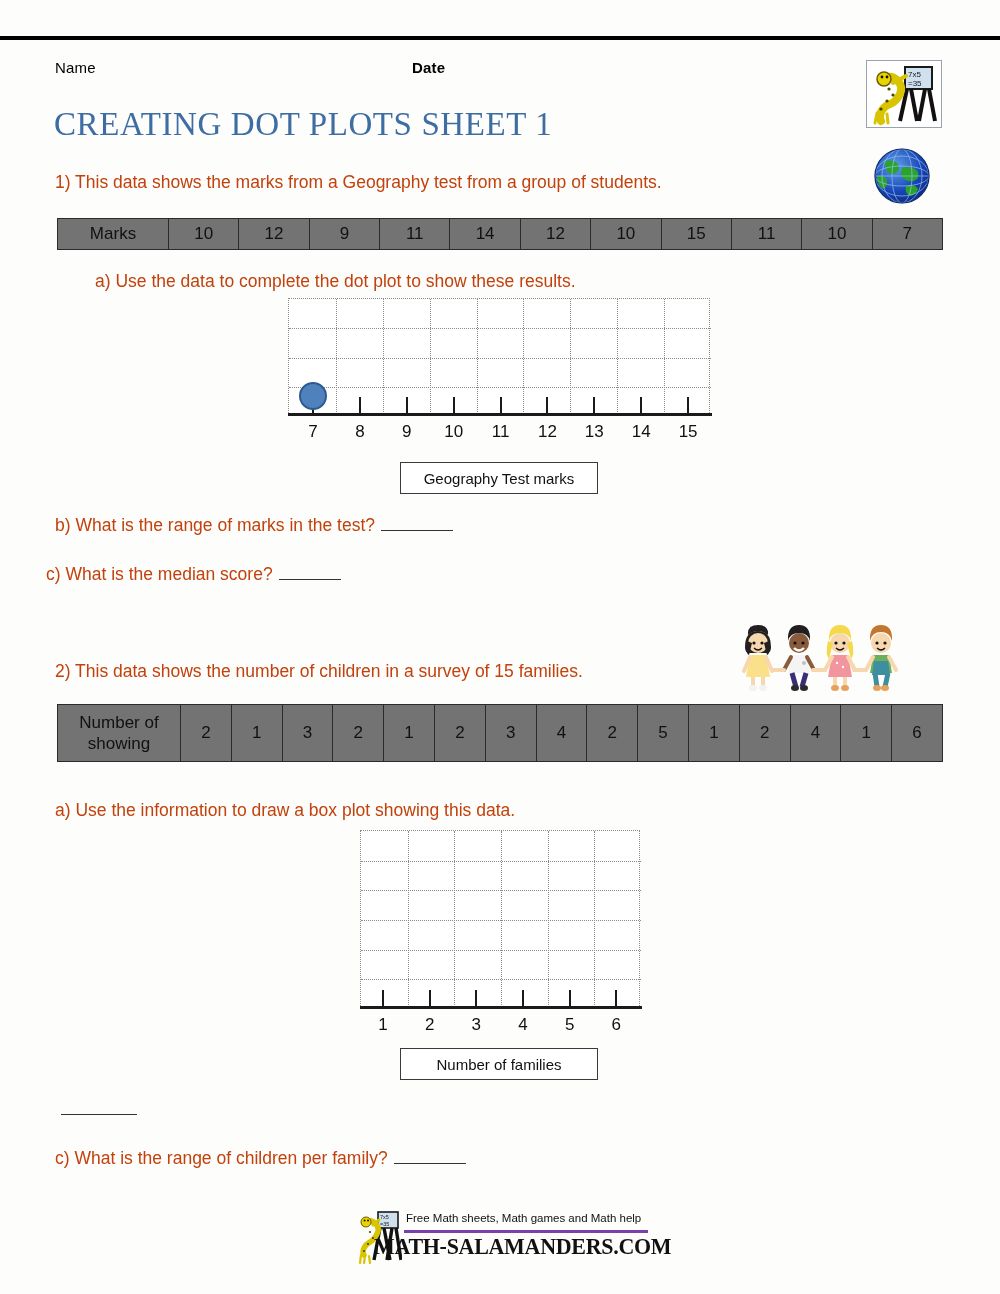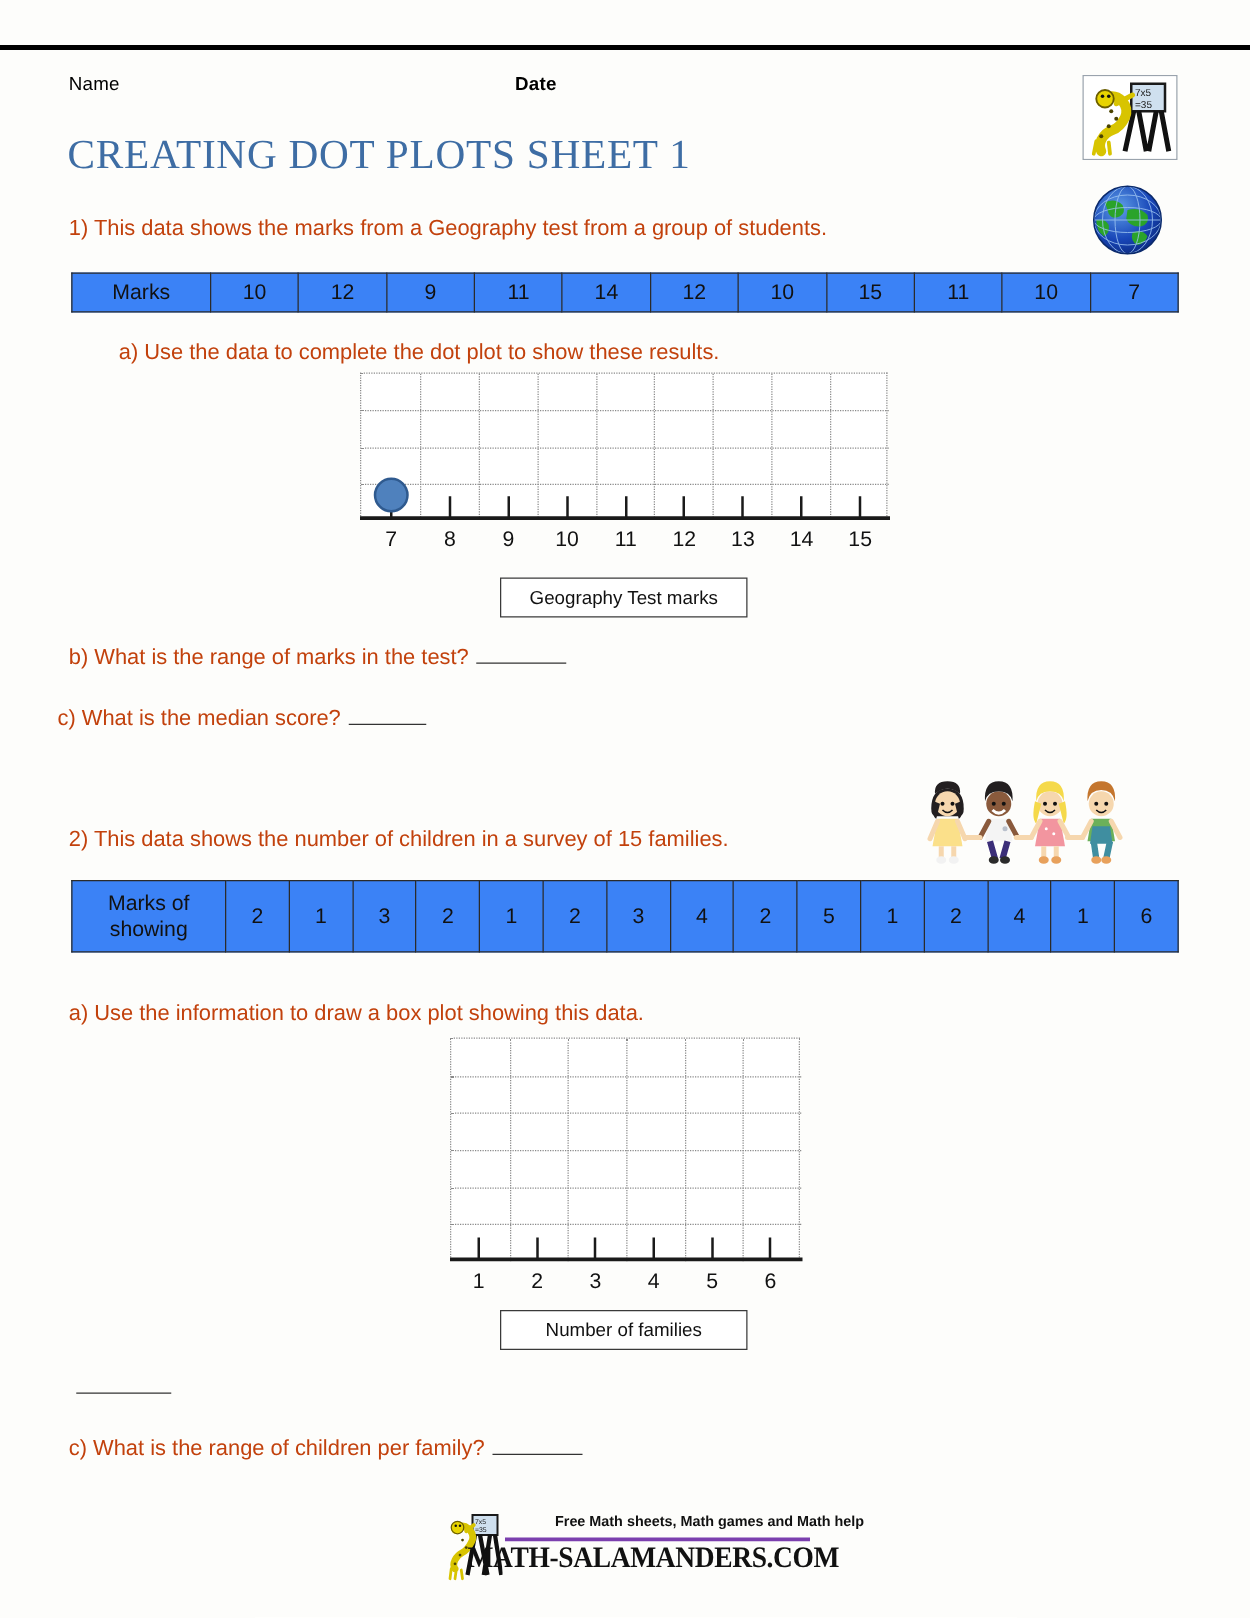--- a/index.html
+++ b/index.html
@@ -87,21 +87,21 @@
     border-bottom: 1.6px solid #333;
     vertical-align: baseline;
     margin-left: 6px;
     height: 14px;
   }
   
   .data-table {
     position: absolute;
     border-collapse: collapse;
     table-layout: fixed;
-    background: #3b82f6;
+    background: #737373;
   }
   .data-table td {
     border: 1px solid #2b2b2b;
     text-align: center;
     font-size: 17px;
     color: #111;
     padding: 0;
   }
   #table1 { left: 57px; top: 218px; width: 886px; height: 30px; }
   #table1 td { height: 30px; }
@@ -178,24 +178,23 @@
     top: 1208px;
     width: 290px;
     height: 62px;
   }
   .footer-tag {
     position: absolute;
     left: 48px;
     top: 4px;
     font-family: "Liberation Sans", sans-serif;
     font-size: 11.5px;
-    font-weight: bold;
+    font-weight: normal;
     color: #111;
     white-space: nowrap;
-    margin-left: 38px;
   }
   .footer-rule {
     position: absolute;
     left: 46px;
     top: 22px;
     width: 244px;
     height: 2.5px;
     background: #7B3FAE;
   }
   .footer-url {
@@ -409,21 +408,21 @@
       <line x1="35" y1="49" x2="47" y2="49"></line>
       <line x1="76" y1="49" x2="88" y2="49"></line>
       <line x1="117" y1="49" x2="129" y2="49"></line>
     </g>
   </svg>
 
   <table id="table2" class="data-table">
     <tbody>
       <tr>
         <td class="lbl">
-          <span>Marks of</span><br>
+          <span>Number of</span><br>
           <span>showing</span>
         </td>
         <td>2</td>
         <td>1</td>
         <td>3</td>
         <td>2</td>
         <td>1</td>
         <td>2</td>
         <td>3</td>
         <td>4</td>

